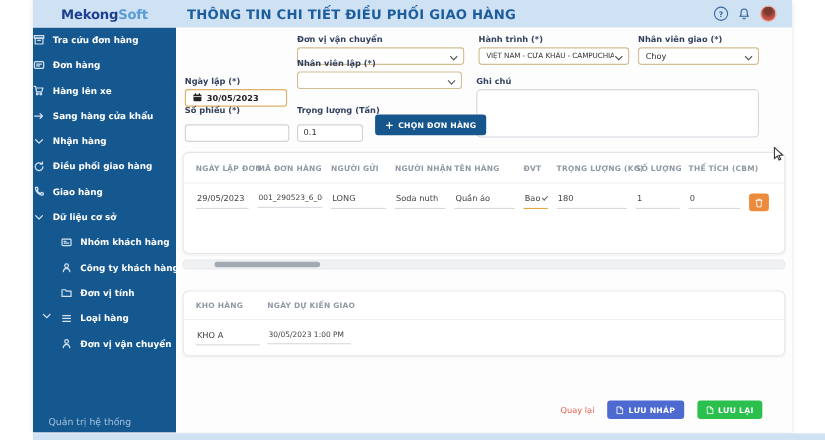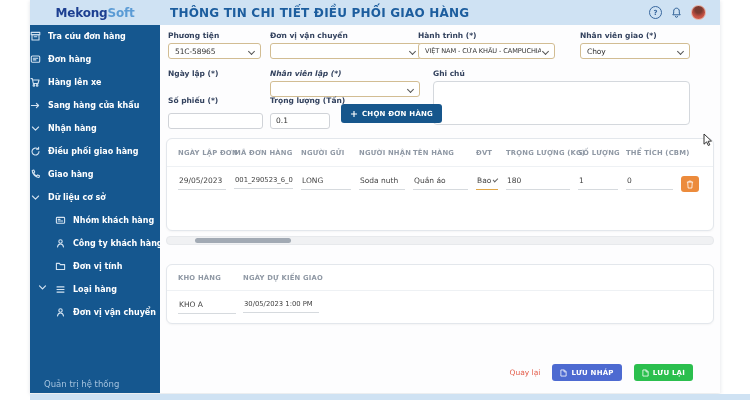--- a/index.html
+++ b/index.html
@@ -252,53 +252,54 @@
             <circle cx="5.5" cy="3.5" r="1.7"></circle>
             <path d="M2.5 9c.3-2 1.5-3 3-3s2.7 1 3 3"></path>
           </svg>
         </span>
       <span>Nhân viên</span>
     </div>
   </div>
 
   <div class="main">
 
-    <div class="field" style="left:8px;top:6px;width:93px;">
-      <label>Phương tiện</label>
-      <div class="select-box">
-        <span class="select-value">51C-58965</span>
-        <span class="chev"></span>
-      </div>
-    </div>
     <div class="field" style="left:110px;top:6px;width:152px;">
       <label>Đơn vị vận chuyển</label>
       <div class="select-box">
         <span class="select-value"></span>
         <span class="chev"></span>
       </div>
     </div>
-    <div class="field" style="left:258px;top:6px;width:137px;">
+    <div class="field" style="left:275px;top:6px;width:137px;">
       <label>Hành trình (*)</label>
       <div class="select-box" style="font-size:6.6px;">
         <span class="select-value">VIỆT NAM - CỬA KHẨU - CAMPUCHIA</span>
         <span class="chev"></span>
       </div>
     </div>
     <div class="field" style="left:420px;top:6px;width:110px;">
       <label>Nhân viên giao (*)</label>
       <div class="select-box">
         <span class="select-value">Choy</span>
         <span class="chev"></span>
       </div>
     </div>
 
     <div class="field" style="left:8px;top:44px;width:93px;">
       <label>Ngày lập (*)</label>
-    </div>
-    <div class="field" style="left:110px;top:44px;width:150px;font-style:italic;">
+      <div class="date-box">
+        <span><svg width="9" height="9" viewBox="0 0 10 10">
+              <rect x="1" y="2" width="8" height="7" rx="1" fill="#222"></rect>
+              <path d="M3 .8v2M7 .8v2" stroke="#222" stroke-width="1.2"></path>
+              <path d="M1 4.2h8" stroke="#fff" stroke-width=".8"></path>
+            </svg></span>
+        <span>30/05/2023</span>
+      </div>
+    </div>
+    <div class="field" style="left:110px;top:28px;width:150px;">
       <label>Nhân viên lập (*)</label>
       <div class="select-box">
         <span class="select-value"></span>
         <span class="chev"></span>
       </div>
     </div>
     <div class="field" style="left:273px;top:44px;width:257px;">
       <label>Ghi chú</label>
       <textarea class="note-area" style=""></textarea>
     </div>

